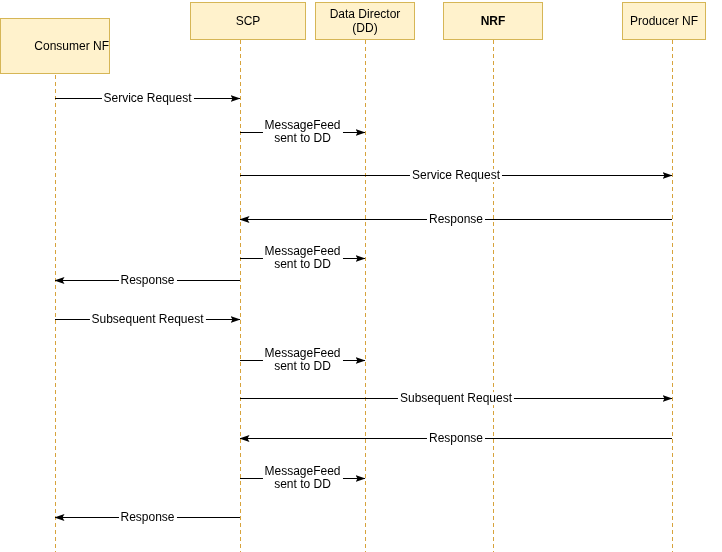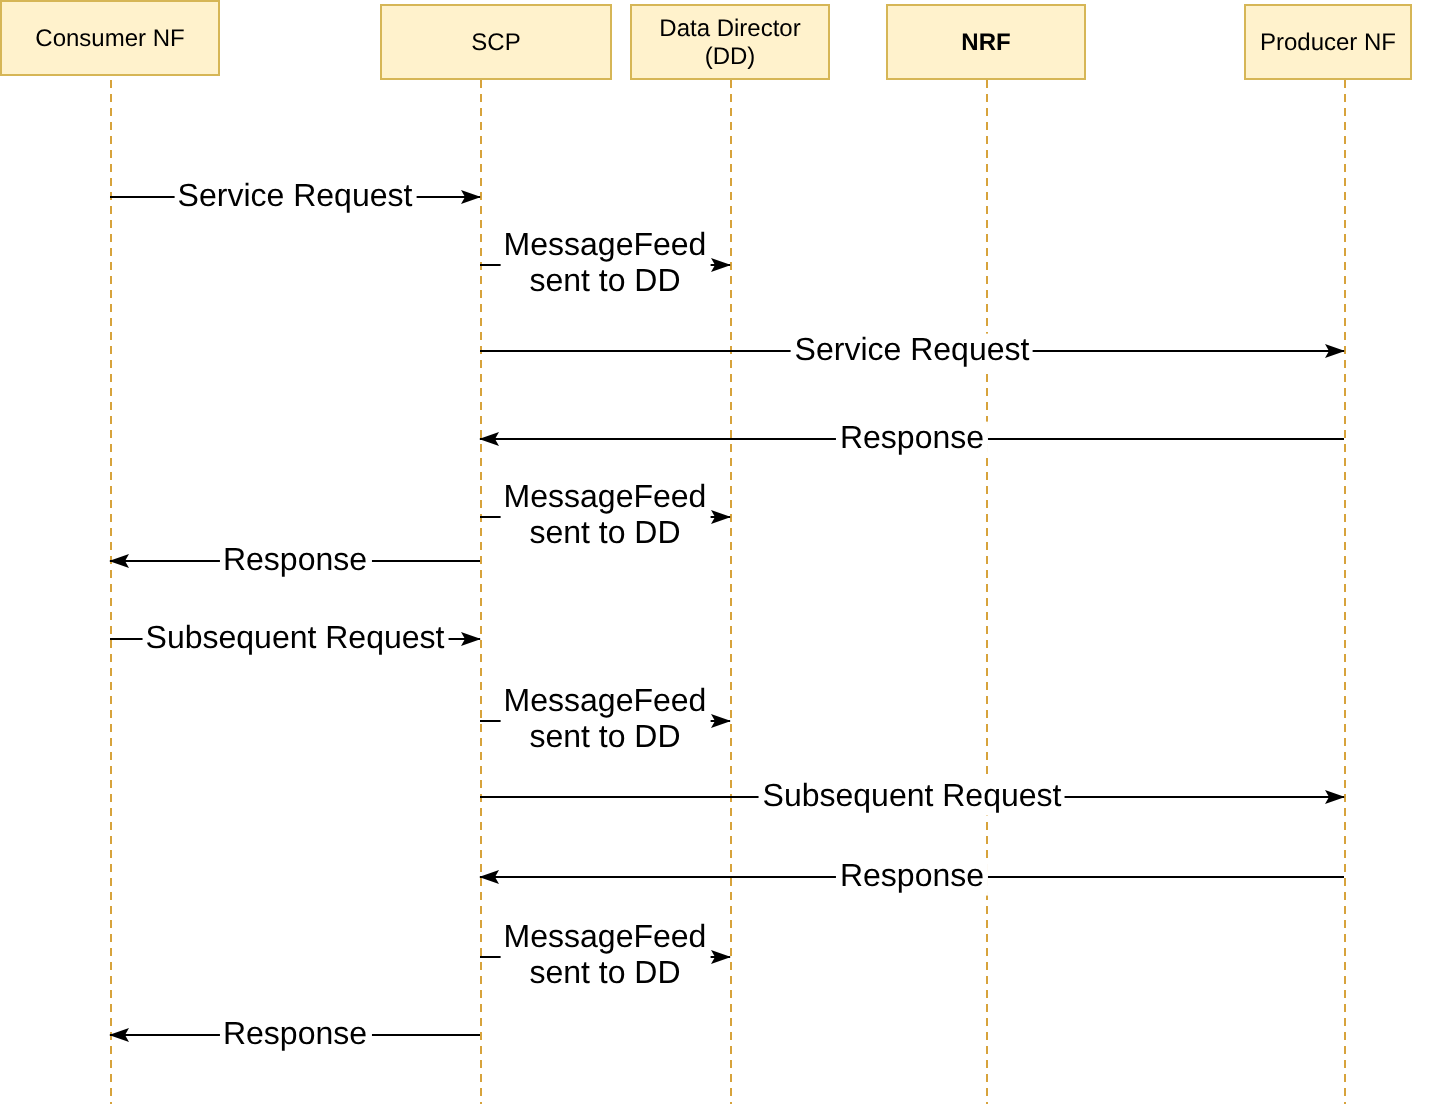--- a/index.html
+++ b/index.html
@@ -31,21 +31,21 @@
     justify-content: center;
     text-align: center;
     font-size: 12px;
     line-height: 1.2;
     white-space: pre-line;
   }
   .msg-label {
     position: absolute;
     transform: translate(-50%, -50%);
     background: var(--bg, #ffffff);
-    font-size: 16px;
+    font-size: 12px;
     line-height: 1.15;
     text-align: center;
     white-space: pre-line;
     padding: 0 2px;
   }
 </style>
 </head>
 <body>
 
 <div id="stage" style="--actor-fill: #fff2cc; --actor-border: #d6b656; --bg: #ffffff; --text: #000000; width: 722px; height: 552px;">
@@ -66,21 +66,21 @@
       <line x1="672" x2="240" y1="219.5" y2="219.5" stroke="#000000" stroke-width="1" marker-end="url(#arrowhead)"></line>
       <line x1="240" x2="365" y1="258.5" y2="258.5" stroke="#000000" stroke-width="1" marker-end="url(#arrowhead)"></line>
       <line x1="240" x2="55" y1="280.5" y2="280.5" stroke="#000000" stroke-width="1" marker-end="url(#arrowhead)"></line>
       <line x1="55" x2="240" y1="319.5" y2="319.5" stroke="#000000" stroke-width="1" marker-end="url(#arrowhead)"></line>
       <line x1="240" x2="365" y1="360.5" y2="360.5" stroke="#000000" stroke-width="1" marker-end="url(#arrowhead)"></line>
       <line x1="240" x2="672" y1="398.5" y2="398.5" stroke="#000000" stroke-width="1" marker-end="url(#arrowhead)"></line>
       <line x1="672" x2="240" y1="438.5" y2="438.5" stroke="#000000" stroke-width="1" marker-end="url(#arrowhead)"></line>
       <line x1="240" x2="365" y1="478.5" y2="478.5" stroke="#000000" stroke-width="1" marker-end="url(#arrowhead)"></line>
       <line x1="240" x2="55" y1="517.5" y2="517.5" stroke="#000000" stroke-width="1" marker-end="url(#arrowhead)"></line>
     </svg>
-    <div class="actor" style="left: 0px; top: 0; width: 110px; height: 38px;"><span>Consumer NF</span></div>
+    <div class="actor" style="left: 0px; top: 18px; width: 110px; height: 56px; justify-content: flex-end;"><span>Consumer NF</span></div>
     <div class="actor" style="left: 190px; top: 2px; width: 116px; height: 38px;"><span>SCP</span></div>
     <div class="actor" style="left: 315px; top: 2px; width: 100px; height: 38px;"><span>Data Director
 (DD)</span></div>
     <div class="actor" style="left: 443px; top: 2px; width: 100px; height: 38px; font-weight: bold;"><span>NRF</span></div>
     <div class="actor" style="left: 622px; top: 2px; width: 84px; height: 38px;"><span>Producer NF</span></div>
     <div class="msg-label" style="left: 147.5px; top: 98.5px;">Service Request</div>
     <div class="msg-label" style="left: 302.5px; top: 132.5px;">MessageFeed
 sent to DD</div>
     <div class="msg-label" style="left: 456px; top: 175.5px;">Service Request</div>
     <div class="msg-label" style="left: 456px; top: 219.5px;">Response</div>

